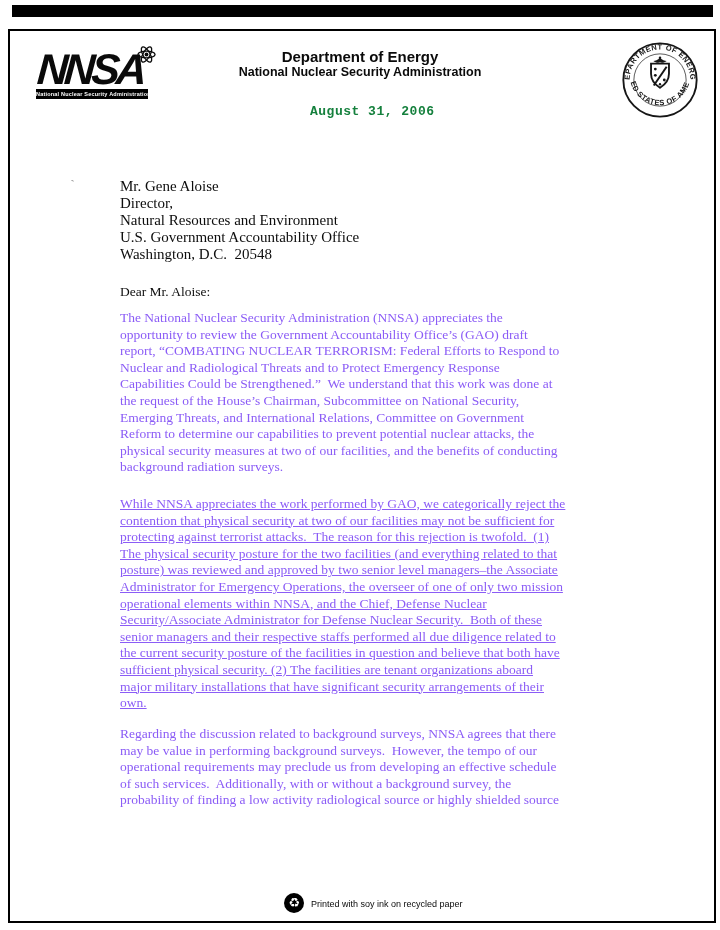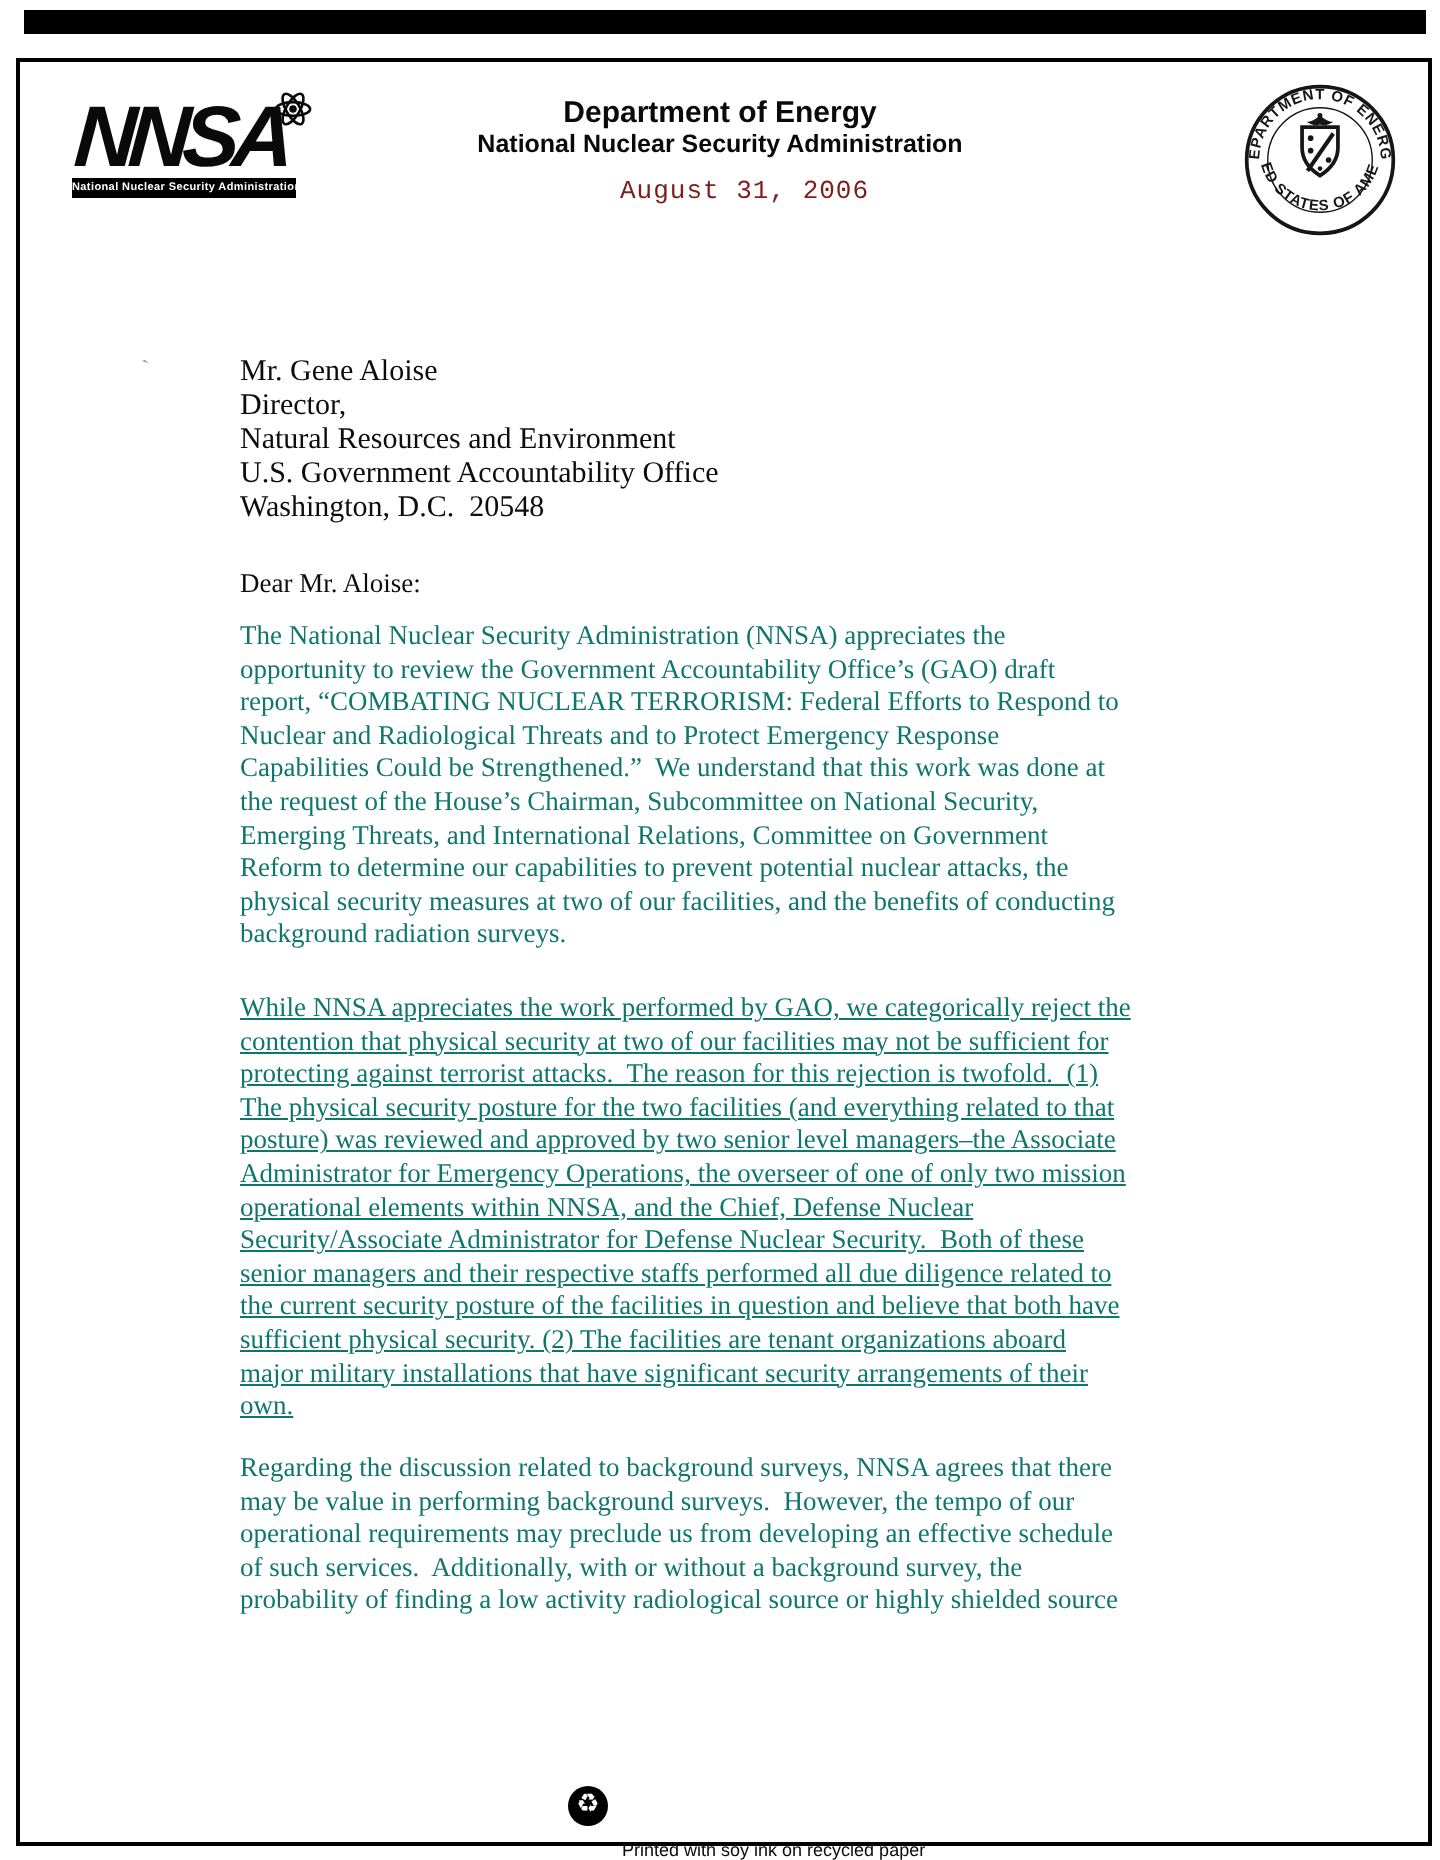--- a/index.html
+++ b/index.html
@@ -31,53 +31,53 @@
   }
   
   .header-center {
     position:absolute; left:0; top:49px; width:720px; text-align:center;
     font-family:"Liberation Sans", sans-serif; color:#0a0a0a;
   }
   .hc-dept   { font-size:15px;   font-weight:700; line-height:16px; }
   .hc-agency { font-size:12.5px; font-weight:700; line-height:14px; }
   .hc-city   { font-size:12.5px; font-weight:400; line-height:14px; }
   .date-line {
-    position:absolute; left:310px; top:88px;
-    font-family:"Liberation Mono", monospace; font-size:13px; font-weight:400;
-    letter-spacing:0.5px; color:#7f1d1d;
+    position:absolute; left:310px; top:104px;
+    font-family:"Liberation Mono", monospace; font-size:13px; font-weight:700;
+    letter-spacing:0.5px; color:#15803d;
   }
   .seal { position:absolute; left:621px; top:41px; width:78px; height:78px; }
   .artifact-mark {
     position:absolute; left:72px; top:177px; color:#9a9a9a; font-size:12px;
     transform:rotate(-20deg);
   }
   
   .recipient {
     position:absolute; left:120px; top:178px;
     font-size:15px; line-height:17px; white-space:pre; color:#0d0d0d;
   }
   .salutation {
     position:absolute; left:120px; top:284px; font-size:13.5px; color:#0d0d0d;
   }
   .para {
     position:absolute; left:120px; width:540px;
-    font-size:13.5px; line-height:16.6px; white-space:pre; color:#0f766e;
+    font-size:13.5px; line-height:16.6px; white-space:pre; color:#8b5cf6;
   }
   .para-1 { top:310px; }
   .para-2 { top:496px;text-decoration:underline; }
   .para-3 { top:726px; }
   
   .footer-icon {
     position:absolute; left:284px; top:893px; width:20px; height:20px;
     background:#000; border-radius:50%; color:#fff; text-align:center;
     line-height:20px; font-size:13px; font-family:"DejaVu Sans", sans-serif;
   }
   .footer-note {
     position:absolute; left:311px; top:899px;
-    font-family:"Liberation Sans", sans-serif; font-size:9px; color:#0a0a0a;margin-top:21px;
+    font-family:"Liberation Sans", sans-serif; font-size:9px; color:#0a0a0a;
   }
   .seal text {
     font-family:"Liberation Sans", sans-serif; font-size:9.6px; font-weight:700;
     fill:#161616; letter-spacing:0.6px;
   }
 </style>
 </head>
 <body>
 
 <div class="sheet">

